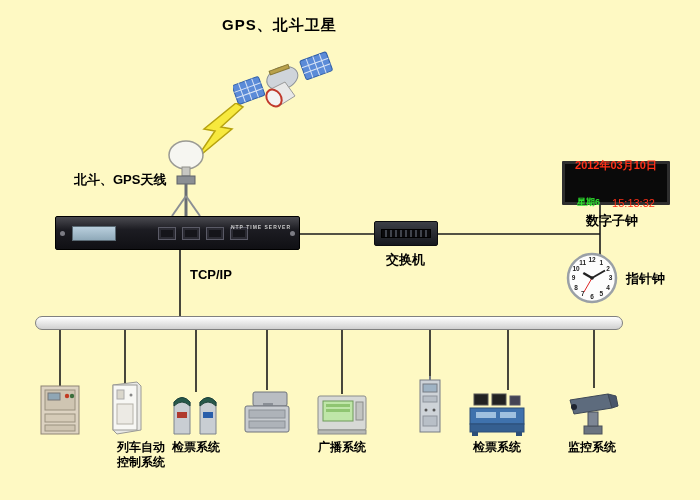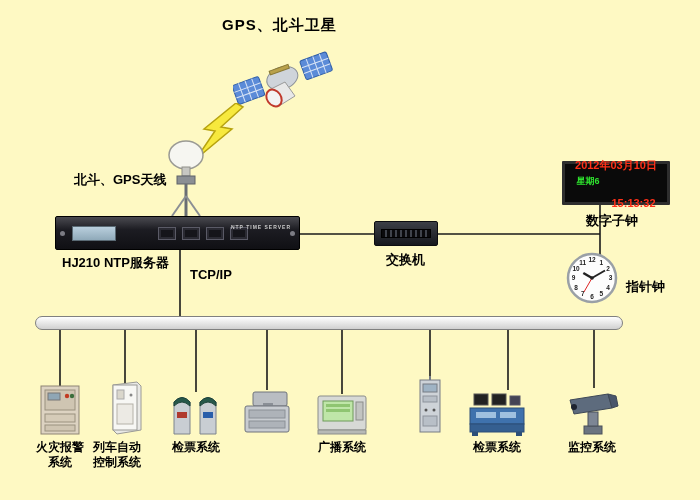--- a/index.html
+++ b/index.html
@@ -22,23 +22,23 @@
 
   .switch { position:absolute; left:374px; top:221px; width:64px; height:25px;
     background:linear-gradient(#3c3f46,#16181d); border:1px solid #0c0d10; border-radius:2px; }
   .switch .switch-ports { position:absolute; left:6px; right:6px; top:7px; bottom:7px;
     background:repeating-linear-gradient(90deg,#0a0a0c 0 3px,#3f434b 3px 5px); border:1px solid #000; }
 
   .dclock { position:absolute; left:562px; top:161px; width:108px; height:44px;
     background:#0a0a0a; border:3px solid #2e2e2e; border-radius:1px;
     display:flex; flex-direction:column; justify-content:center; align-items:center; gap:2px; }
   .dclock .dline1 { font-size:11px; font-weight:bold; color:#ff3018; white-space:nowrap; }
-  .dclock .dline2 { display:flex; gap:12px; align-items:flex-start; white-space:nowrap; }
+  .dclock .dline2 { display:flex; gap:12px; align-items:flex-end; white-space:nowrap; }
   .dclock .wk { font-size:9px; color:#2ee22e; font-weight:bold; }
-  .dclock .tm { font-size:11px; color:#ff3018; font-weight:bold;margin-top:22px; }
+  .dclock .tm { font-size:11px; color:#ff3018; font-weight:normal;margin-top:22px; }
 
   .bus { position:absolute; left:35px; top:316px; width:588px; height:14px;
     background:linear-gradient(#ffffff,#d0d0d0); border:1px solid #808080; border-radius:7px; }
 
   .device { position:absolute; }
   .devlabel { position:absolute; font-weight:bold; font-size:12px; line-height:15px;
     text-align:center; color:#000; }
 </style>
 </head>
 <body>
@@ -95,21 +95,20 @@
     <span class="screw" style="right:4px;"></span>
     <div class="lcd"></div>
     <div class="ports">
       <i></i>
         <i></i>
         <i></i>
         <i></i>
     </div>
     <div class="paneltext">NTP TIME SERVER</div>
   </div>
-  <div class="lbl" style="left:62px; top:254px;">HJ210 NTP服务器</div>
   <div class="lbl" style="left:190px; top:267px;">TCP/IP</div>
 
   <div class="switch">
     <div class="switch-ports"></div>
   </div>
   <div class="lbl" style="left:386px; top:251px;">交换机</div>
 
   <div class="dclock">
     <div class="dline1">2012年03月10日</div>
     <div class="dline2">
@@ -133,47 +132,46 @@
       <text x="10" y="37.6">8</text>
       <text x="7.5" y="28.3">9</text>
       <text x="10" y="19.2">10</text>
       <text x="16.8" y="12.5">11</text>
     </g>
     <line x1="26" y1="26" x2="17.3" y2="21" stroke="#222" stroke-width="2.5"></line>
     <line x1="26" y1="26" x2="39" y2="18.5" stroke="#222" stroke-width="2"></line>
     <line x1="26" y1="26" x2="18" y2="39.9" stroke="#d22" stroke-width="1"></line>
     <circle cx="26" cy="26" r="1.8" fill="#222"></circle>
   </svg>
-  <div class="lbl" style="left:626px; top:270px;margin-top:8px;">指针钟</div>
+  <div class="lbl" style="left:626px; top:270px;">指针钟</div>
 
   <div class="bus"></div>
 
   <div class="device" style="left:38px; top:384px;">
     <svg width="44" height="52" viewBox="0 0 44 52">
       <rect x="3" y="2" width="38" height="48" fill="#ddd3c2" stroke="#8d8474"></rect>
       <rect x="7" y="6" width="30" height="20" fill="#cfc5b2" stroke="#9a917f"></rect>
       <rect x="10" y="9" width="12" height="7" fill="#8fa6b5" stroke="#777"></rect>
       <circle cx="29" cy="12" r="2.2" fill="#c23b22"></circle>
       <circle cx="34" cy="12" r="2.2" fill="#3b6e3b"></circle>
       <rect x="7" y="30" width="30" height="8" fill="#d5cbb8" stroke="#9a917f"></rect>
       <rect x="7" y="41" width="30" height="6" fill="#cfc5b2" stroke="#9a917f"></rect>
     </svg>
   </div>
-  <div class="devlabel" style="left:33px; top:440px; width:54px;">火灾报警系统</div>
 
   <div class="device" style="left:105px; top:380px;">
     <svg width="40" height="56" viewBox="0 0 40 56">
       <polygon points="8,5 32,2 36,6 36,50 12,54 8,50" fill="#e9e9e6" stroke="#9a9a96"></polygon>
       <rect x="8" y="5" width="24" height="45" fill="#f7f7f4" stroke="#9a9a96"></rect>
       <rect x="12" y="10" width="7" height="9" fill="#dad7cc" stroke="#aaa"></rect>
       <rect x="12" y="24" width="16" height="20" fill="#eceae4" stroke="#b5b2a8"></rect>
       <circle cx="26" cy="15" r="1.5" fill="#888"></circle>
     </svg>
   </div>
-  <div class="devlabel" style="left:90px; top:440px; width:54px;">列车自动控制系统</div>
+  <div class="devlabel" style="left:114px; top:440px; width:54px;">列车自动控制系统</div>
 
   <div class="device" style="left:168px; top:390px;">
     <svg width="56" height="46" viewBox="0 0 56 46">
       <path d="M6 12 q8 -9 16 0 L22 44 L6 44 Z" fill="#c9ced3" stroke="#7d848c"></path>
       <path d="M6 12 q8 -9 16 0 l0 4 q-8 -8 -16 0 Z" fill="#27584a" stroke="#1d4338"></path>
       <rect x="9" y="22" width="10" height="6" fill="#b03a2e"></rect>
       <path d="M32 12 q8 -9 16 0 L48 44 L32 44 Z" fill="#c9ced3" stroke="#7d848c"></path>
       <path d="M32 12 q8 -9 16 0 l0 4 q-8 -8 -16 0 Z" fill="#27584a" stroke="#1d4338"></path>
       <rect x="35" y="22" width="10" height="6" fill="#2a5faa"></rect>
     </svg>

